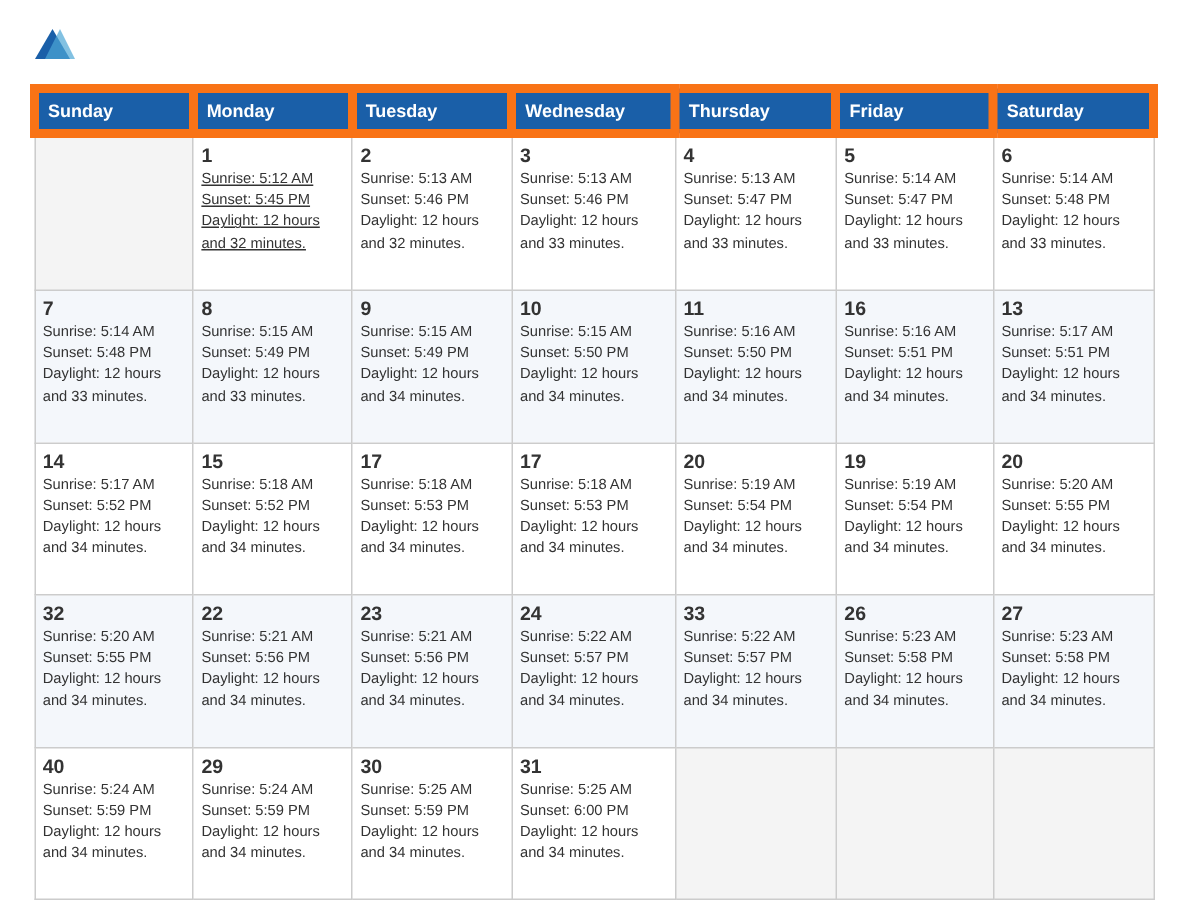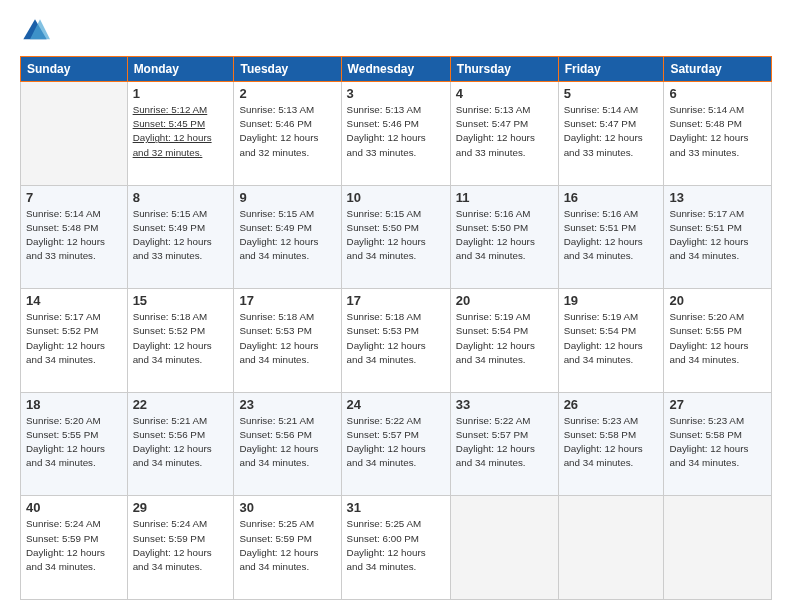--- a/index.html
+++ b/index.html
@@ -60,21 +60,21 @@
       flex: 1;
       font-size: 10.5px;
     }
     .calendar thead tr th {
       background-color: #1a5fa8;
       color: #fff;
       text-align: left;
       padding: 5px 6px;
       font-size: 12px;
       font-weight: bold;
-      border: 1px solid #f97316;
+      border: 6px solid #f97316;
     }
     .calendar tbody tr td {
       border: 1px solid #ccc;
       vertical-align: top;
       padding: 4px 5px;
       width: 113px;
       height: 82px;
       color: #333;
     }
     .calendar tbody tr td.empty {
@@ -277,21 +277,21 @@
           <td>
             <span class="day-num">20</span>
             <div class="day-info" style="white-space: pre-line;">Sunrise: 5:20 AM
 Sunset: 5:55 PM
 Daylight: 12 hours
 and 34 minutes.</div>
           </td>
         </tr>
         <tr>
           <td>
-            <span class="day-num">18</span>
+            <span class="day-num">32</span>
             <div class="day-info" style="white-space: pre-line;">Sunrise: 5:20 AM
 Sunset: 5:55 PM
 Daylight: 12 hours
 and 34 minutes.</div>
           </td>
           <td>
             <span class="day-num">22</span>
             <div class="day-info" style="white-space: pre-line;">Sunrise: 5:21 AM
 Sunset: 5:56 PM
 Daylight: 12 hours

